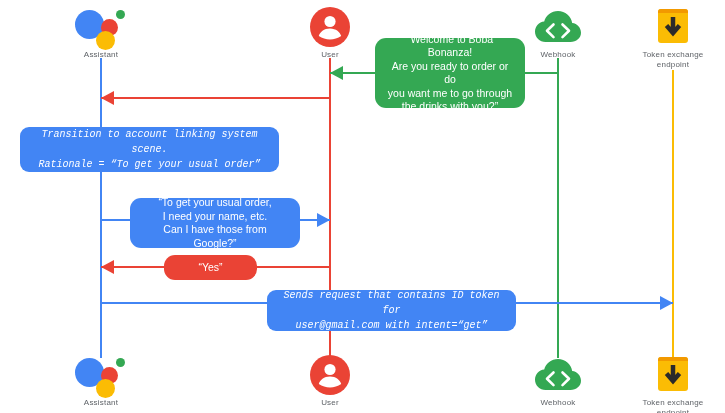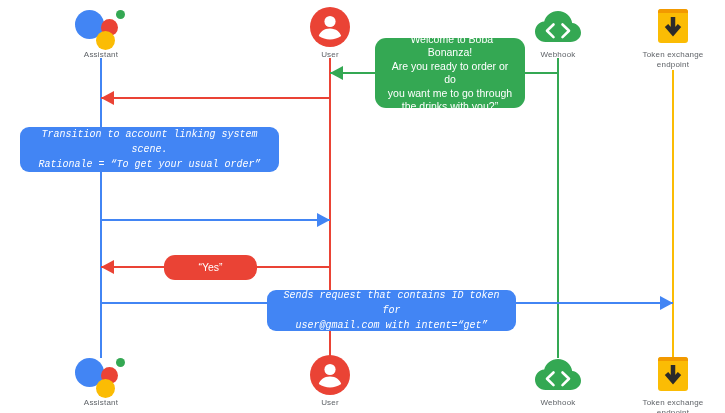--- a/index.html
+++ b/index.html
@@ -181,20 +181,23 @@
 
   <div class="arrow-line" style="left:101px; top:98px; width:229px; background:#ea4335;"></div>
   <div class="arrow-head left" style="left:101px; top:98px; border-right-color:#ea4335;"></div>
 
   <div class="arrow-line" style="left:101px; top:149px; width:160px; background:#4285f4;"></div>
   <div class="bubble note" style="left:0px; top:127px; width:259px; height:45px; background:#4285f4;margin-left:20px;">Transition to account linking system scene.
 Rationale = “To get your usual order”</div>
 
   <div class="arrow-line" style="left:101px; top:220px; width:229px; background:#4285f4;"></div>
   <div class="arrow-head right" style="left:317px; top:220px; border-left-color:#4285f4;"></div>
+  <div class="bubble chat" style="left:130px; top:198px; width:170px; height:50px; background:#4285f4;">“To get your usual order,
+I need your name, etc.
+Can I have those from Google?”</div>
 
   <div class="arrow-line" style="left:101px; top:267px; width:229px; background:#ea4335;"></div>
   <div class="arrow-head left" style="left:101px; top:267px; border-right-color:#ea4335;"></div>
   <div class="bubble chat" style="left:164px; top:255px; width:93px; height:25px; background:#ea4335;">“Yes”</div>
 
   <div class="arrow-line" style="left:101px; top:303px; width:572px; background:#4285f4;"></div>
   <div class="arrow-head right" style="left:660px; top:303px; border-left-color:#4285f4;"></div>
   <div class="bubble note" style="left:267px; top:290px; width:249px; height:41px; background:#4285f4;">Sends request that contains ID token for
 user@gmail.com with intent=“get”</div>
 

